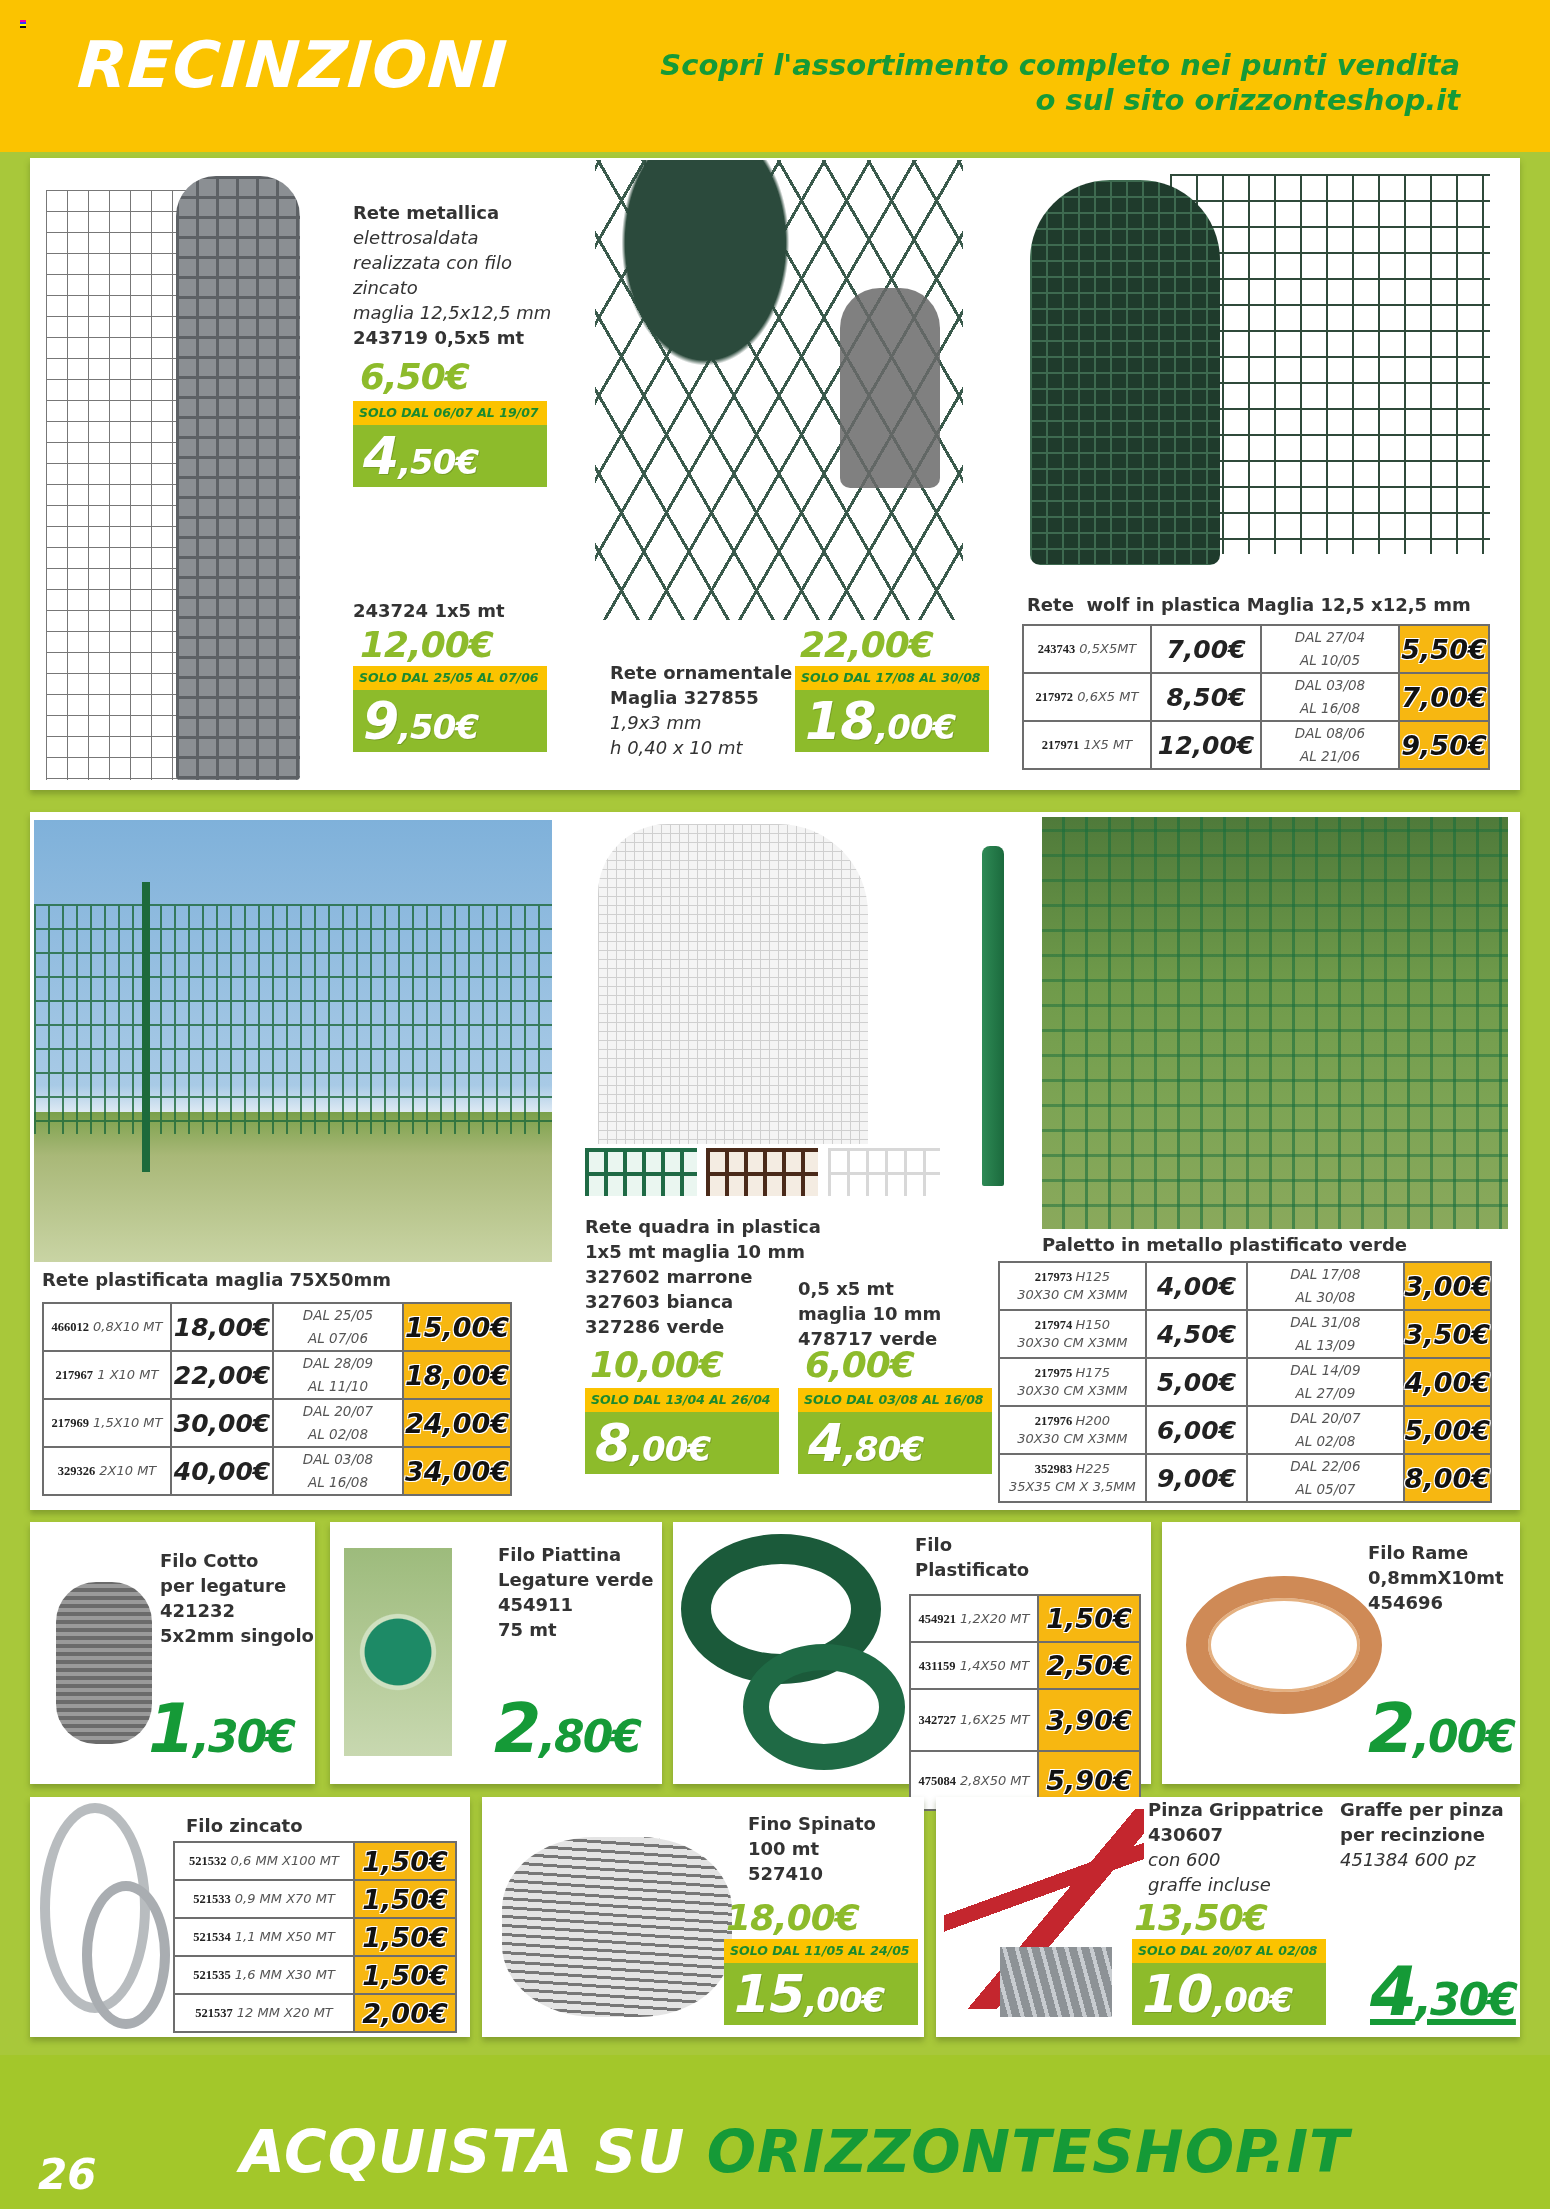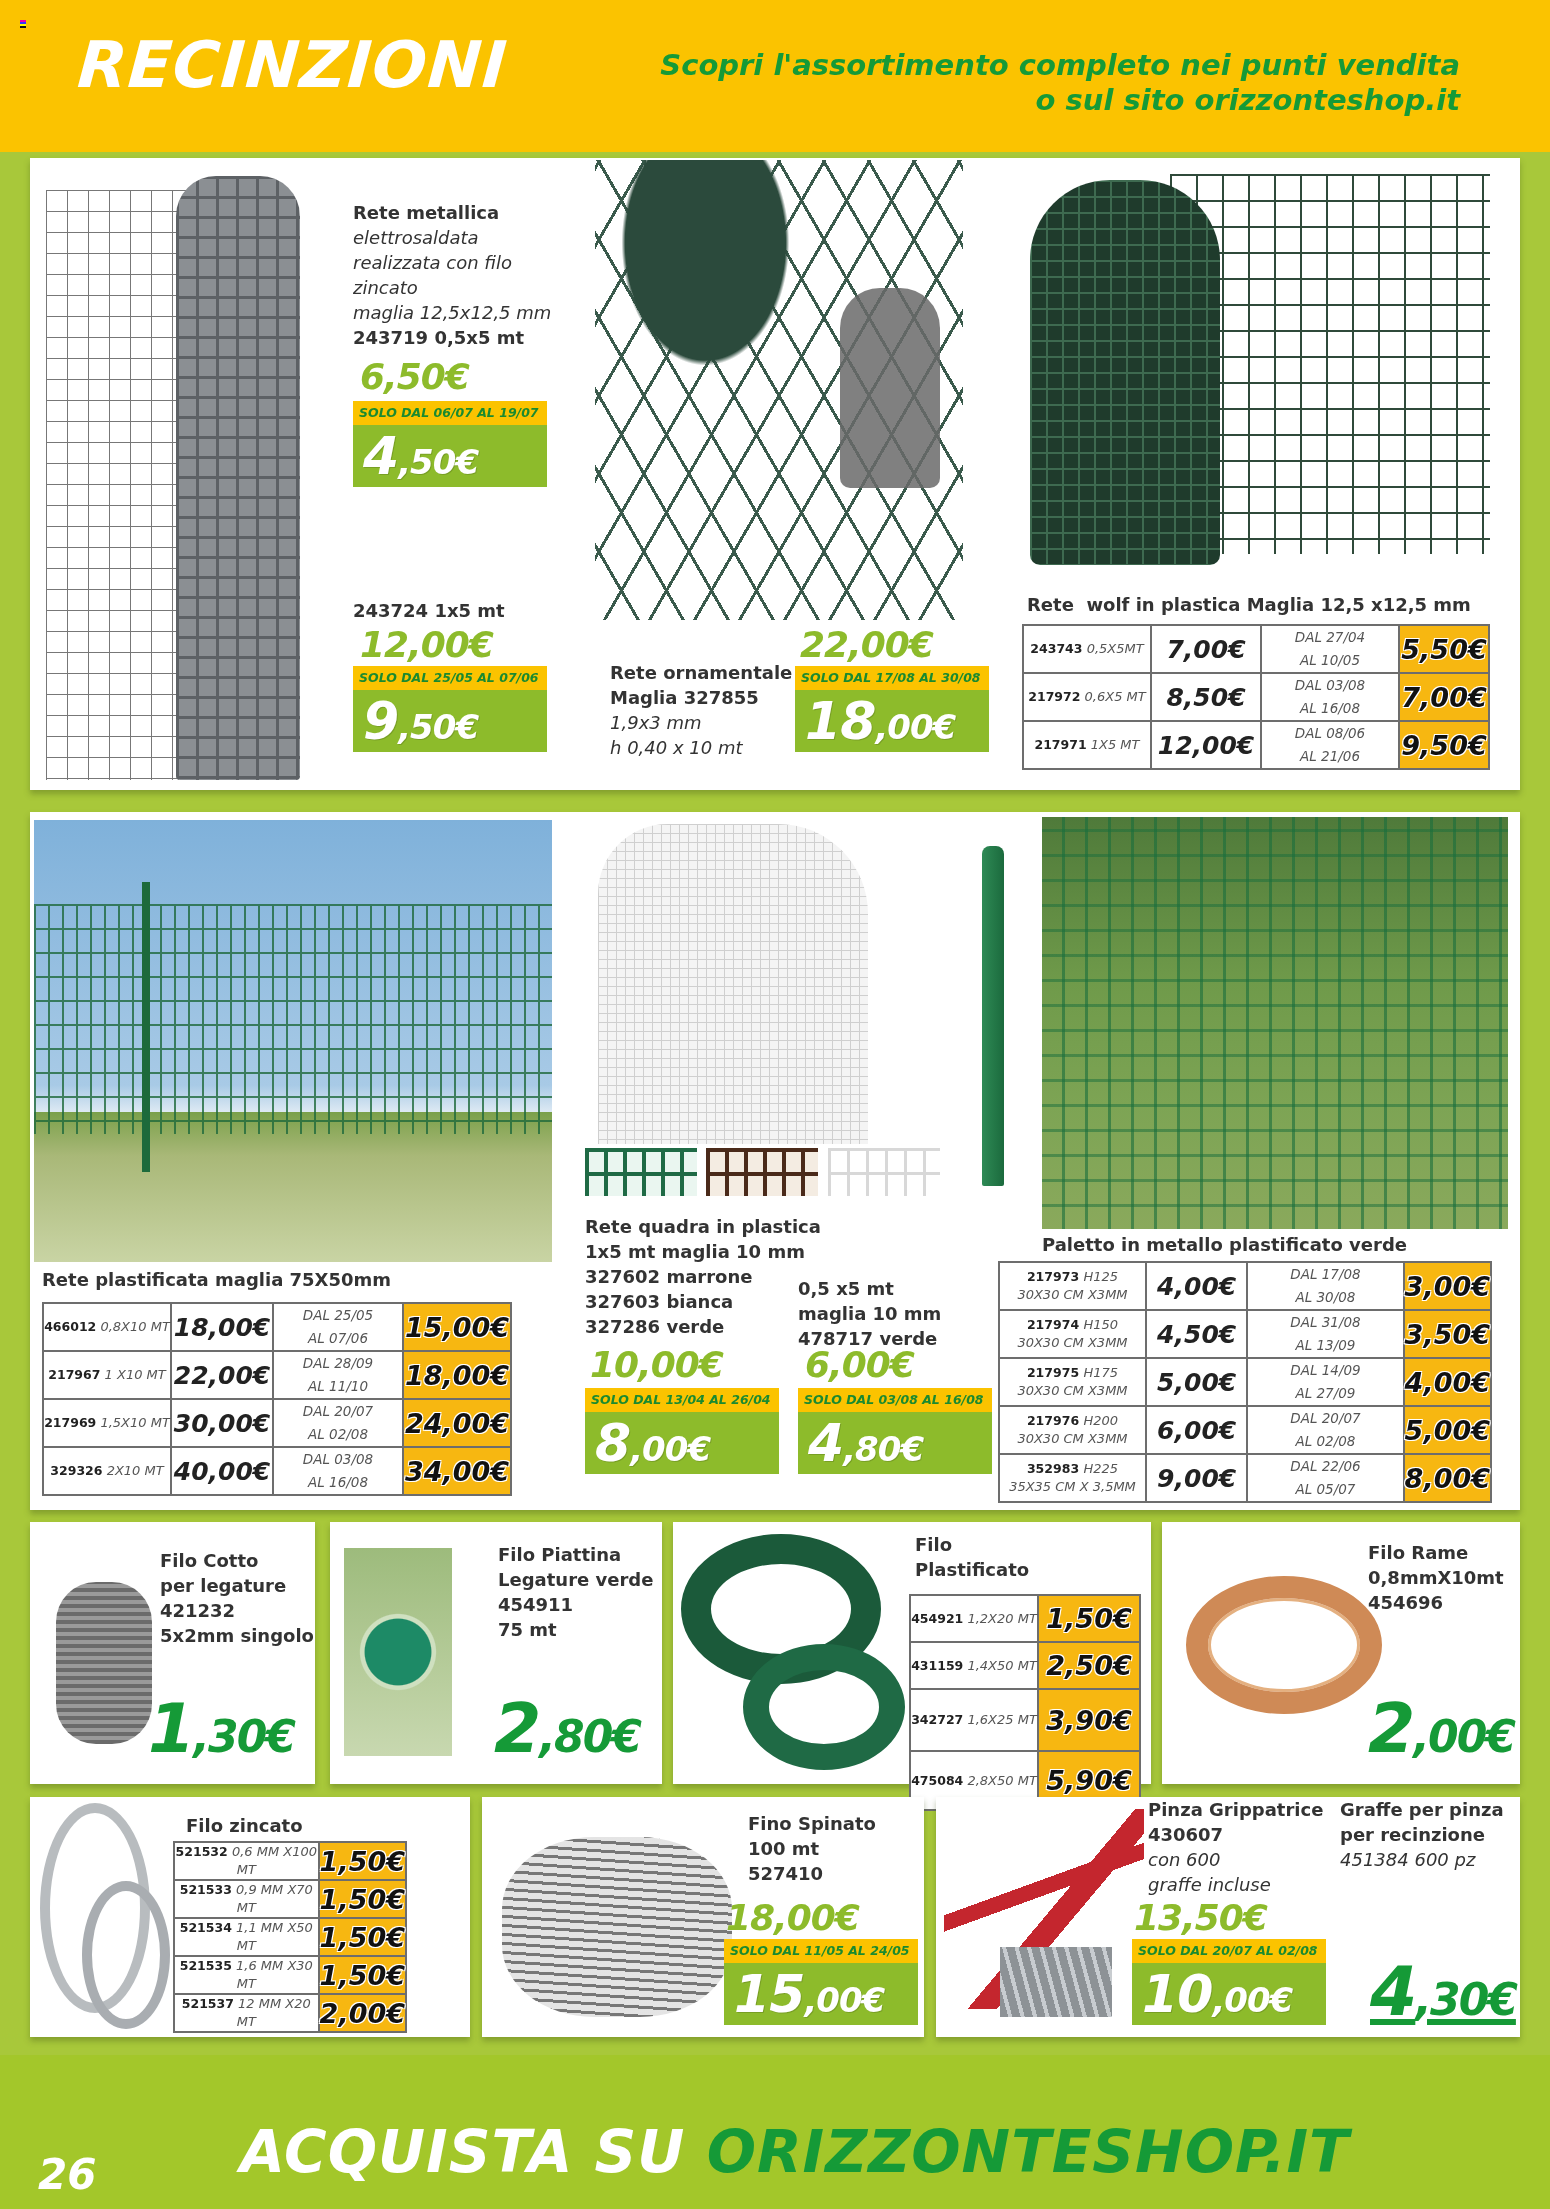--- a/index.html
+++ b/index.html
@@ -44,21 +44,21 @@
   }
   .promo .newp {
     background: #8dbb2b; color: #fff; font-weight: 900; font-style: italic;
     font-size: 52px; height: 62px; line-height: 62px; padding-left: 10px; letter-spacing: -1px;
     text-shadow: 1px 1px 0 rgba(0,0,0,0.15);
   }
   .promo .newp small { font-size: 34px; }
   table.pt { border-collapse: collapse; position: absolute; background: #fff; }
   table.pt td { border: 2px solid #6d6d6d; text-align: center; color: #222; }
   table.pt td.code { font-size: 13px; font-style: italic; color: #555; line-height: 18px; }
-  table.pt td.code b { font-style: normal; color: #222; font-size: 12.5px; }
+  table.pt td.code b { font-style: normal; color: #222; font-size: 12.5px; font-family: Liberation Serif, serif; }
   table.pt td.price { font-weight: 900; font-style: italic; font-size: 25px; }
   table.pt td.dates { font-size: 13.5px; font-style: italic; color: #555; line-height: 23px; }
   table.pt td.sale {
     background: #f7b711; font-weight: 900; font-style: italic; font-size: 27px;
     color: #111; text-shadow: -1px -1px 0 #fff, 1px -1px 0 #fff, -1px 1px 0 #fff, 1px 1px 0 #fff;
   }
   .bigp {
     position: absolute; font-weight: 900; font-style: italic; color: #159a37;
     font-size: 68px; letter-spacing: -2px; line-height: 70px;
   }
@@ -375,21 +375,21 @@
     <div class="ptitle">0,8mmX10mt</div>
     <div class="ptitle">454696</div>
   </div>
   <div class="bigp" style="left:206px;top:172px;"><span>2</span><small>,00€</small></div>
 </div>
 
 <div class="panel" style="left:30px;top:1797px;width:440px;height:240px;">
   <div class="img" style="left:10px;top:6px;width:110px;height:210px;border-radius:50%;border:10px solid #b8bcbf;"></div>
   <div class="img" style="left:52px;top:84px;width:88px;height:148px;border-radius:50%;border:10px solid #a9adb1;"></div>
   <div class="ptitle" style="position:absolute;left:156px;top:16px;">Filo zincato</div>
-  <table class="pt" style="left:143px;top:44px;width:234px;padding-left:44px;">
+  <table class="pt" style="left:143px;top:44px;width:284px;padding-left:44px;">
     <tbody id="zincato-body">
         <tr style="height: 38px;">
           <td class="code" style="width: 180px;"><b>521532</b> 0,6 MM X100 MT</td>
           <td class="sale">1,50€</td>
         </tr>
         <tr style="height: 38px;">
           <td class="code" style="width: 180px;"><b>521533</b> 0,9 MM X70 MT</td>
           <td class="sale">1,50€</td>
         </tr>
         <tr style="height: 38px;">

